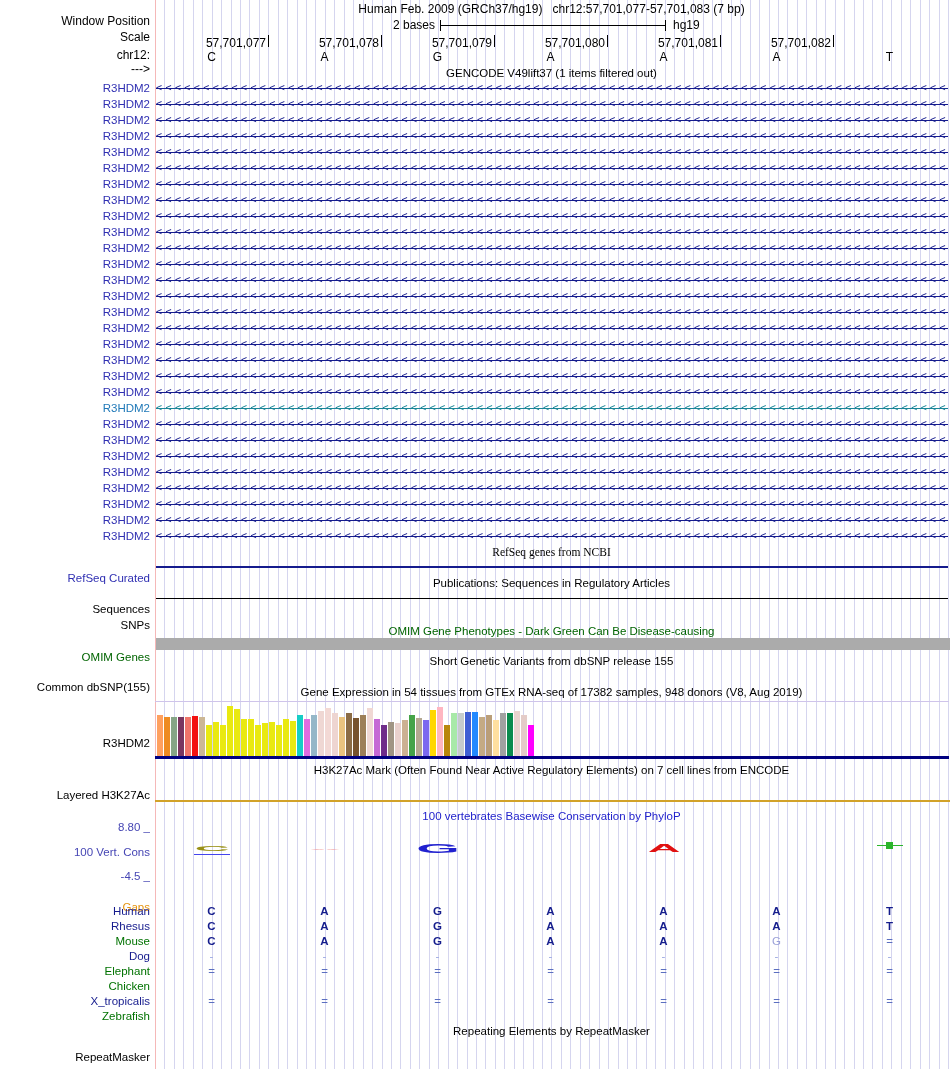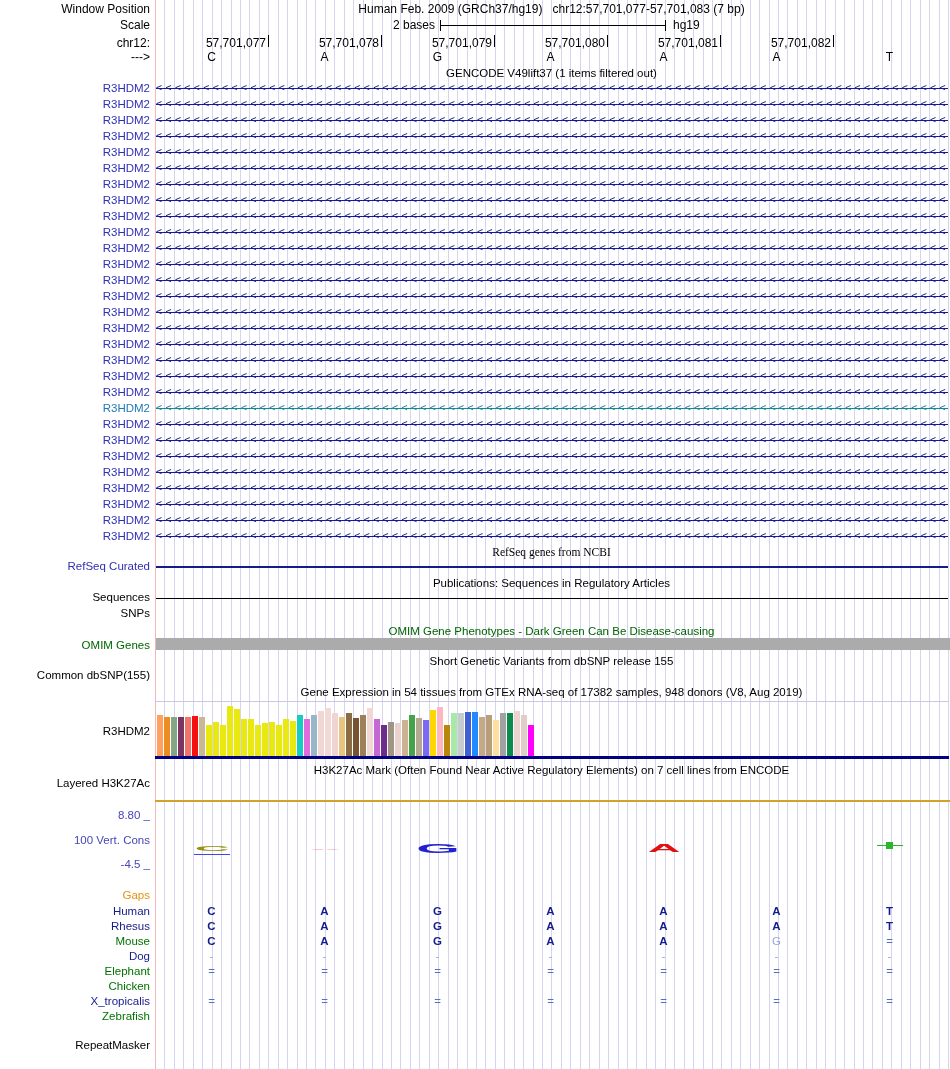--- a/index.html
+++ b/index.html
@@ -1,19 +1,19 @@
 <!DOCTYPE html>
 <html><head>
 <meta charset="utf-8">
 <style>
   html,body{margin:0;padding:0;background:#fff;}
   #screen{position:relative;width:950px;height:1069px;background:#fff;overflow:hidden;
           font-family:"Liberation Sans",sans-serif;font-size:11.5px;color:#000;}
   .abs{position:absolute;}
-  .lbl{position:absolute;right:800px;white-space:nowrap;font-size:11.5px;line-height:14px;text-align:right;}
+  .lbl{position:absolute;right:800px;white-space:nowrap;font-size:11.5px;line-height:14px;text-align:right;margin-top:12px;}
   .title{position:absolute;left:155px;width:793px;text-align:center;font-size:11.5px;line-height:14px;white-space:nowrap;}
   .blue{color:#2222cc;}
   .dgreen{color:#006400;}
   .glabel{color:#2f2fb2;}
   .conslbl{color:#4646b4;}
   .orange{color:#e5930f;}
   .hdr{font-size:12px;line-height:14px;}
   .gridlines{position:absolute;left:156px;top:0;width:793px;height:1069px;
     background:repeating-linear-gradient(to right,transparent 0px,transparent 8.44px,#d5d5ef 8.44px,#d5d5ef 9.44px);}
 </style>
@@ -286,20 +286,21 @@
       <div style="position: absolute; left: 521px; top: 715px; width: 6px; height: 41px; background: rgb(228, 204, 200);"></div>
       <div style="position: absolute; left: 528px; top: 725px; width: 6px; height: 31px; background: rgb(255, 0, 255);"></div>
     </div>
   <div class="abs" style="left:155px;top:756px;width:794px;height:3px;background:#000080;"></div>
 
   <div class="title" style="top:763px;">H3K27Ac Mark (Often Found Near Active Regulatory Elements) on 7 cell lines from ENCODE</div>
   <div class="lbl" style="top:776px;">Layered H3K27Ac</div>
   <div class="abs" style="left:155px;top:800px;width:795px;height:1.5px;background:#d2a229;"></div>
 
   <div class="lbl conslbl" style="top:808px;">8.80 _</div>
+  <div class="title blue" style="top:809px;">100 vertebrates Basewise Conservation by PhyloP</div>
   <div class="lbl conslbl" style="top:833px;">100 Vert. Cons</div>
   <div class="lbl conslbl" style="top:857px;">-4.5 _</div>
   <div id="consletters">
       <div style="position: absolute; left: 211.5px; top: 849px; font-size: 16px; line-height: 16px; font-weight: bold; color: rgb(153, 144, 22); transform: translate(-50%, -50%) scale(3, 0.44); white-space: nowrap;">C</div>
       <div style="position: absolute; left: 193.5px; top: 854px; width: 36px; height: 1px; background: rgb(68, 68, 238);"></div>
       <div style="position: absolute; left: 324.5px; top: 849px; font-size: 16px; line-height: 16px; font-weight: bold; color: rgb(240, 144, 144); transform: translate(-50%, -50%) scale(2.67, 0.13); white-space: nowrap;">A</div>
       <div style="position: absolute; left: 437.5px; top: 849px; font-size: 16px; line-height: 16px; font-weight: bold; color: rgb(33, 33, 207); transform: translate(-50%, -50%) scale(3.5, 0.81); white-space: nowrap;">G</div>
       <div style="position: absolute; left: 663.5px; top: 849px; font-size: 16px; line-height: 16px; font-weight: bold; color: rgb(224, 17, 17); transform: translate(-50%, -50%) scale(2.83, 0.69); white-space: nowrap;">A</div>
       <div style="position: absolute; left: 876.5px; top: 845px; width: 26px; height: 1px; background: rgb(43, 181, 43);"></div>
       <div style="position: absolute; left: 886px; top: 842px; width: 7px; height: 7px; background: rgb(43, 181, 43);"></div>
@@ -352,15 +353,16 @@
       <div style="position: absolute; left: 202.5px; top: 994px; width: 18px; text-align: center; font-size: 11.5px; line-height: 14px; color: rgb(91, 111, 192);">=</div>
       <div style="position: absolute; left: 315.5px; top: 994px; width: 18px; text-align: center; font-size: 11.5px; line-height: 14px; color: rgb(91, 111, 192);">=</div>
       <div style="position: absolute; left: 428.5px; top: 994px; width: 18px; text-align: center; font-size: 11.5px; line-height: 14px; color: rgb(91, 111, 192);">=</div>
       <div style="position: absolute; left: 541.5px; top: 994px; width: 18px; text-align: center; font-size: 11.5px; line-height: 14px; color: rgb(91, 111, 192);">=</div>
       <div style="position: absolute; left: 654.5px; top: 994px; width: 18px; text-align: center; font-size: 11.5px; line-height: 14px; color: rgb(91, 111, 192);">=</div>
       <div style="position: absolute; left: 767.5px; top: 994px; width: 18px; text-align: center; font-size: 11.5px; line-height: 14px; color: rgb(91, 111, 192);">=</div>
       <div style="position: absolute; left: 880.5px; top: 994px; width: 18px; text-align: center; font-size: 11.5px; line-height: 14px; color: rgb(91, 111, 192);">=</div>
       <div style="position: absolute; right: 800px; top: 1009px; text-align: right; font-size: 11.5px; line-height: 14px; white-space: nowrap; color: rgb(0, 114, 0);">Zebrafish</div>
     </div>
 
+  <div class="title" style="top:1024px;">Repeating Elements by RepeatMasker</div>
   <div class="lbl" style="top:1038px;">RepeatMasker</div>
 
 </div>
 
 </body></html>

